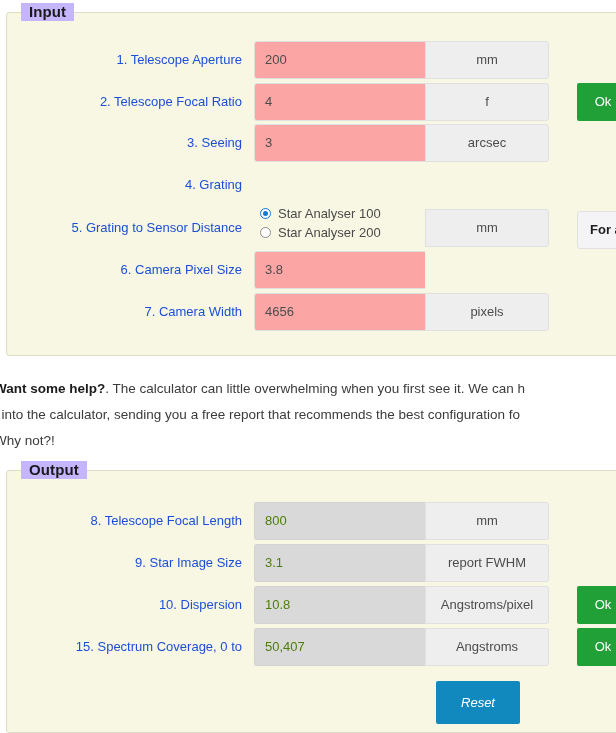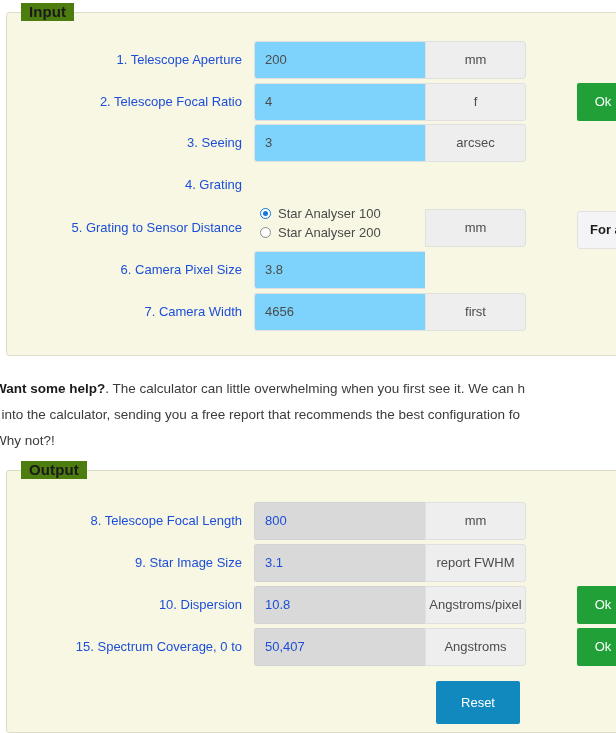--- a/index.html
+++ b/index.html
@@ -25,21 +25,21 @@
     box-sizing: border-box;
     background: #f7f7e4;
     border: 1px solid #dcdcc8;
     border-radius: 3px;
   }
   .section-legend {
     position: absolute;
     top: -10px;
     left: 14px;
     padding: 0 8px;
-    background: #4d7c0f;
+    background: #c4b5fd;
     font-size: 15px;
     font-weight: bold;
     color: #1a1a1a;
     letter-spacing: .1px;
     line-height: 18px;
   }
 
   #input-section  { top: 12px;  height: 344px; }
   #output-section { top: 470px; height: 263px; }
 
@@ -70,40 +70,40 @@
   }
   .field {
     position: absolute;
     left: 0;
     top: 0;
     width: 171px;
     height: 38px;
     box-sizing: border-box;
     border: 1px solid #e0e0e0;
     border-right: none;
-    background: #7dd3fc;
+    background: #fca5a5;
     line-height: 36px;
     padding: 0 10px;
     font-size: 13px;
     color: #4c4c4c;
     font-family: "Liberation Sans", sans-serif;
     border-radius: 3px 0 0 3px;
     overflow: hidden;
     white-space: nowrap;
   }
   .field.readonly {
     background: #d9d9d9;
     border-color: #d3d3d3;
-    color: #1d4ed8;
+    color: #4d7c0f;
   }
   .addon {
     position: absolute;
     left: 171px;
     top: 0;
-    width: 101px;
+    width: 124px;
     height: 38px;
     box-sizing: border-box;
     border: 1px solid #e0e0e0;
     background: #eeeeee;
     line-height: 36px;
     text-align: center;
     font-size: 13px;
     color: #4c4c4c;
     border-radius: 0 3px 3px 0;
     white-space: nowrap;
@@ -194,20 +194,21 @@
     width: 84px;
     height: 43px;
     background: #1189bf;
     color: #ffffff;
     border: none;
     border-radius: 2px;
     font-size: 13px;
     font-family: "Liberation Sans", sans-serif;
     cursor: pointer;
     padding: 0;
+    font-style: italic;
   }
 
   
   #help-text {
     position: absolute;
     left: -6px;
     top: 376px;
     width: 1010px;
     font-size: 13.5px;
     line-height: 26px;
@@ -271,21 +272,21 @@
     <div class="row-label">6. Camera Pixel Size</div>
     <div class="input-group">
       <div class="field">3.8</div>
     </div>
   </div>
 
   <div class="form-row" style="top:280px;">
     <div class="row-label">7. Camera Width</div>
     <div class="input-group">
       <div class="field">4656</div>
-      <div class="addon">first</div>
+      <div class="addon">pixels</div>
     </div>
   </div>
 </div>
 
 <div id="help-text"><b>Want some help?</b><span>. The calculator can little overwhelming when you first see it. We can h</span>
 <span>t into the calculator, sending you a free report that recommends the best configuration fo</span>
 <span>Why not?!</span></div>
 
 <div class="section" id="output-section">
   <div class="section-legend">Output</div>

